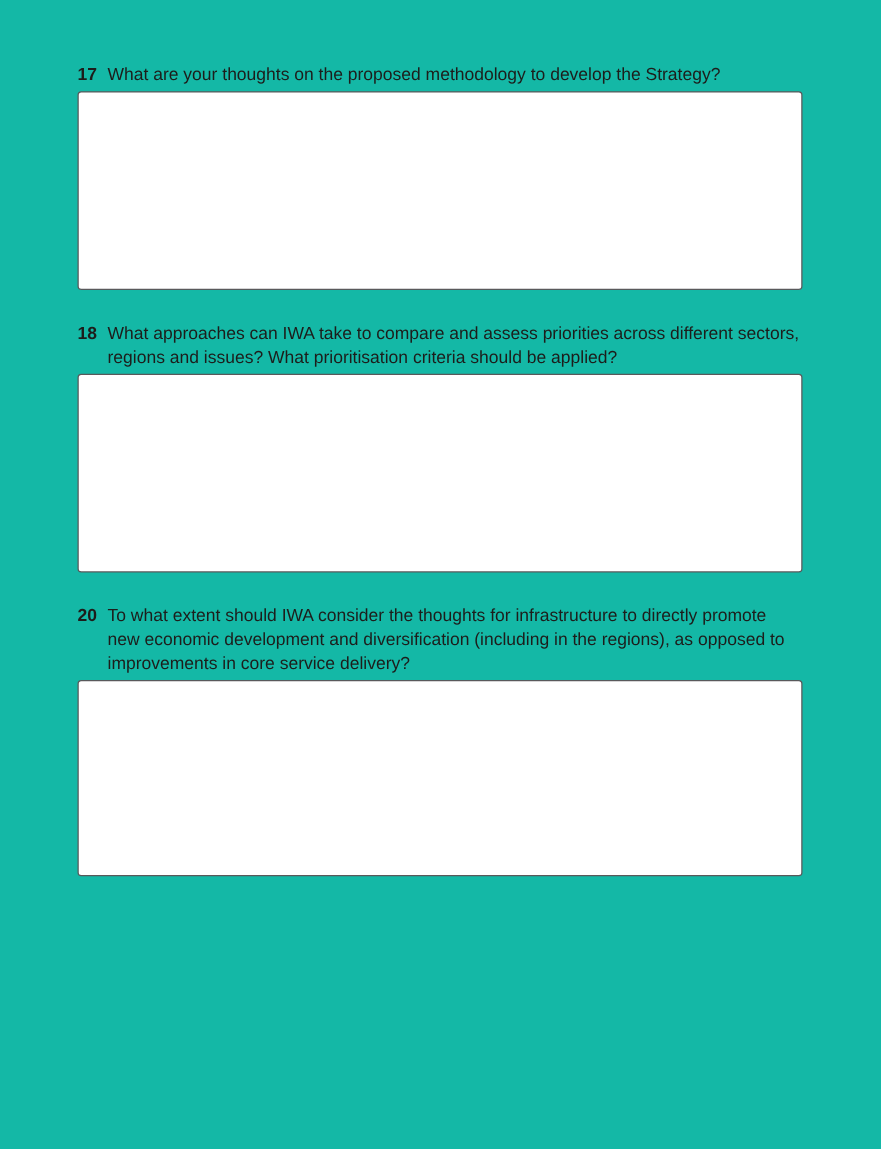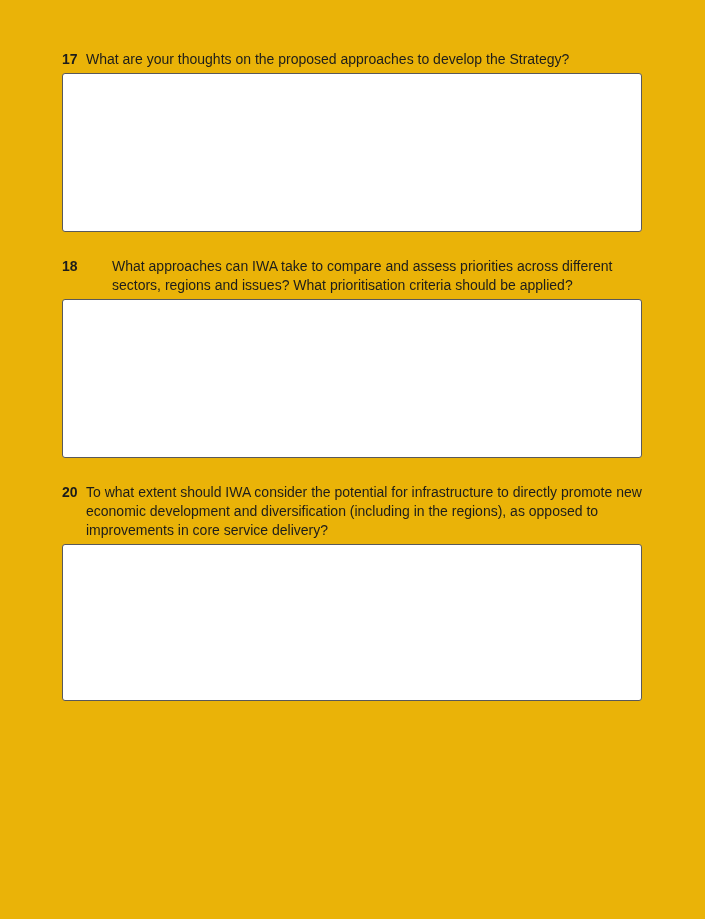--- a/index.html
+++ b/index.html
@@ -5,21 +5,21 @@
   * { margin: 0; padding: 0; box-sizing: border-box; }
 
   html, body {
     background: #ffffff;
   }
 
   .page {
     position: relative;
     width: 705px;
     height: 919px;
-    background: #eab308;
+    background: #14b8a6;
     font-family: "Liberation Sans", sans-serif;
     font-size: 14px;
     line-height: 19px;
     color: #1d1d1b;
     overflow: hidden;
   }
 
   .question-block {
     position: absolute;
     left: 62px;
@@ -48,39 +48,39 @@
     border: 1.6px solid #59595b;
     border-radius: 3px;
     cursor: text;
   }
 
   #box-q17 { top: 73px;  height: 159px; }
   #box-q18 { top: 299px; height: 159px; }
   #box-q19 { top: 544px; height: 157px; }
 
   #q17 { top: 50px; }
-  #q18 { top: 257px; gap: 26px; }
+  #q18 { top: 257px; }
   #q19 { top: 483px; }
 </style>
 </head>
 <body>
 
 <div class="page">
 
   <div class="question-block question-row" id="q17">
     <span class="question-number">17</span>
-    <span class="question-text">What are your thoughts on the proposed approaches to develop the Strategy?</span>
+    <span class="question-text">What are your thoughts on the proposed methodology to develop the Strategy?</span>
   </div>
   <div class="answer-box" id="box-q17" role="textbox"></div>
 
   <div class="question-block question-row" id="q18">
     <span class="question-number">18</span>
     <span class="question-text">What approaches can IWA take to compare and assess priorities across different sectors, regions and issues? What prioritisation criteria should be applied?</span>
   </div>
   <div class="answer-box" id="box-q18" role="textbox"></div>
 
   <div class="question-block question-row" id="q19">
     <span class="question-number">20</span>
-    <span class="question-text">To what extent should IWA consider the potential for infrastructure to directly promote new economic development and diversification (including in the regions), as opposed to improvements in core service delivery?</span>
+    <span class="question-text">To what extent should IWA consider the thoughts for infrastructure to directly promote new economic development and diversification (including in the regions), as opposed to improvements in core service delivery?</span>
   </div>
   <div class="answer-box" id="box-q19" role="textbox"></div>
 
 </div>
 
 </body></html>

